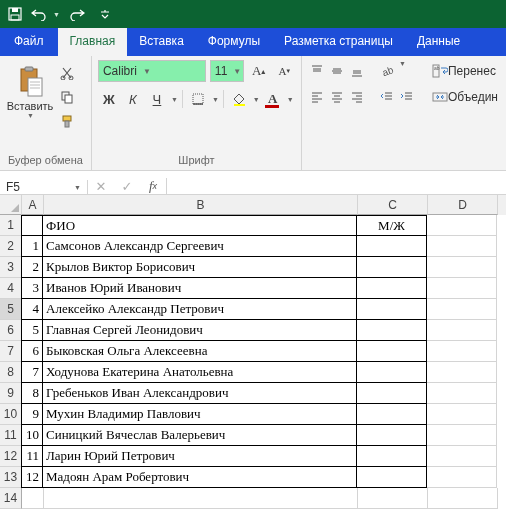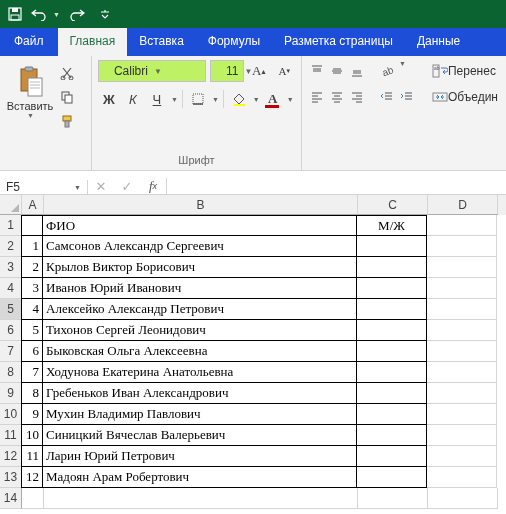--- a/index.html
+++ b/index.html
@@ -25,21 +25,21 @@
   
   .clip { display: flex; align-items: flex-start; }
   .paste-big { width: 48px; display: flex; flex-direction: column; align-items: center; justify-content: center; padding-top: 6px; }
   .paste-small { display: flex; flex-direction: column; margin-left: 4px; padding-top: 4px; gap: 6px; }
   .paste-small .sicon { width: 18px; height: 18px; display:flex; align-items:center; justify-content:center; }
 
   
   .font-body { flex-direction: column; align-items: stretch; gap: 6px; }
   .font-row1 { display: flex; align-items: center; gap: 4px; }
   .font-row2 { display: flex; align-items: center; gap: 2px; }
-  .combo { border: 1px solid #c2c2c2; background: #bef264; height: 22px; display: flex; align-items: center; padding: 0 15px; font-size: 12px; color: #333; }
+  .combo { border: 1px solid #c2c2c2; background: #86efac; height: 22px; display: flex; align-items: center; padding: 0 4px; font-size: 12px; color: #333; }
   .combo .arrow { margin-left: 6px; font-size: 8px; color: #666; }
   .fontname { width: 110px; }
   .fontsize { width: 34px; }
   .btn { width: 22px; height: 22px; display: flex; align-items: center; justify-content: center; color: #444; font-size: 13px; }
   .btn.small { width: 18px; }
   .sep { width: 1px; height: 18px; background: #d4d4d4; margin: 0 2px; }
   .drop-arr { font-size: 7px; color: #666; margin-left: 1px; }
 
   
   .align-body { flex-direction: column; align-items: flex-start; gap: 4px; padding-right: 4px; }
@@ -149,20 +149,21 @@
             </svg>
           </div>
         <div class="sicon">
             <svg width="14" height="14" viewBox="0 0 14 14">
               <rect x="3" y="2" width="8" height="5" fill="#f2c84b" stroke="#8a6a20"></rect>
               <rect x="5" y="7" width="4" height="6" fill="#b0b0b0" stroke="#777"></rect>
             </svg>
           </div>
       </div>
     </div>
+    <div class="group-label">Буфер обмена</div>
   </div>
 
   <div class="group" style="width:210px;">
     <div class="group-body font-body">
       <div class="font-row1">
         <div class="combo fontname">
             <span>Calibri</span>
             <span class="arrow">▼</span>
           </div>
         <div class="combo fontsize">
@@ -353,21 +354,21 @@
       <div class="row data">
         <div class="rowhead sel">5</div>
         <div class="cell c-A">4</div>
         <div class="cell c-B">Алексейко Александр Петрович</div>
         <div class="cell c-C"></div>
         <div class="cell c-D"></div>
       </div>
       <div class="row data">
         <div class="rowhead">6</div>
         <div class="cell c-A">5</div>
-        <div class="cell c-B">Тихонов Сергей Леонидович</div>
+        <div class="cell c-B">Главная Сергей Леонидович</div>
         <div class="cell c-C"></div>
         <div class="cell c-D"></div>
       </div>
       <div class="row data">
         <div class="rowhead">7</div>
         <div class="cell c-A">6</div>
         <div class="cell c-B">Быковская Ольга Алексеевна</div>
         <div class="cell c-C"></div>
         <div class="cell c-D"></div>
       </div>

